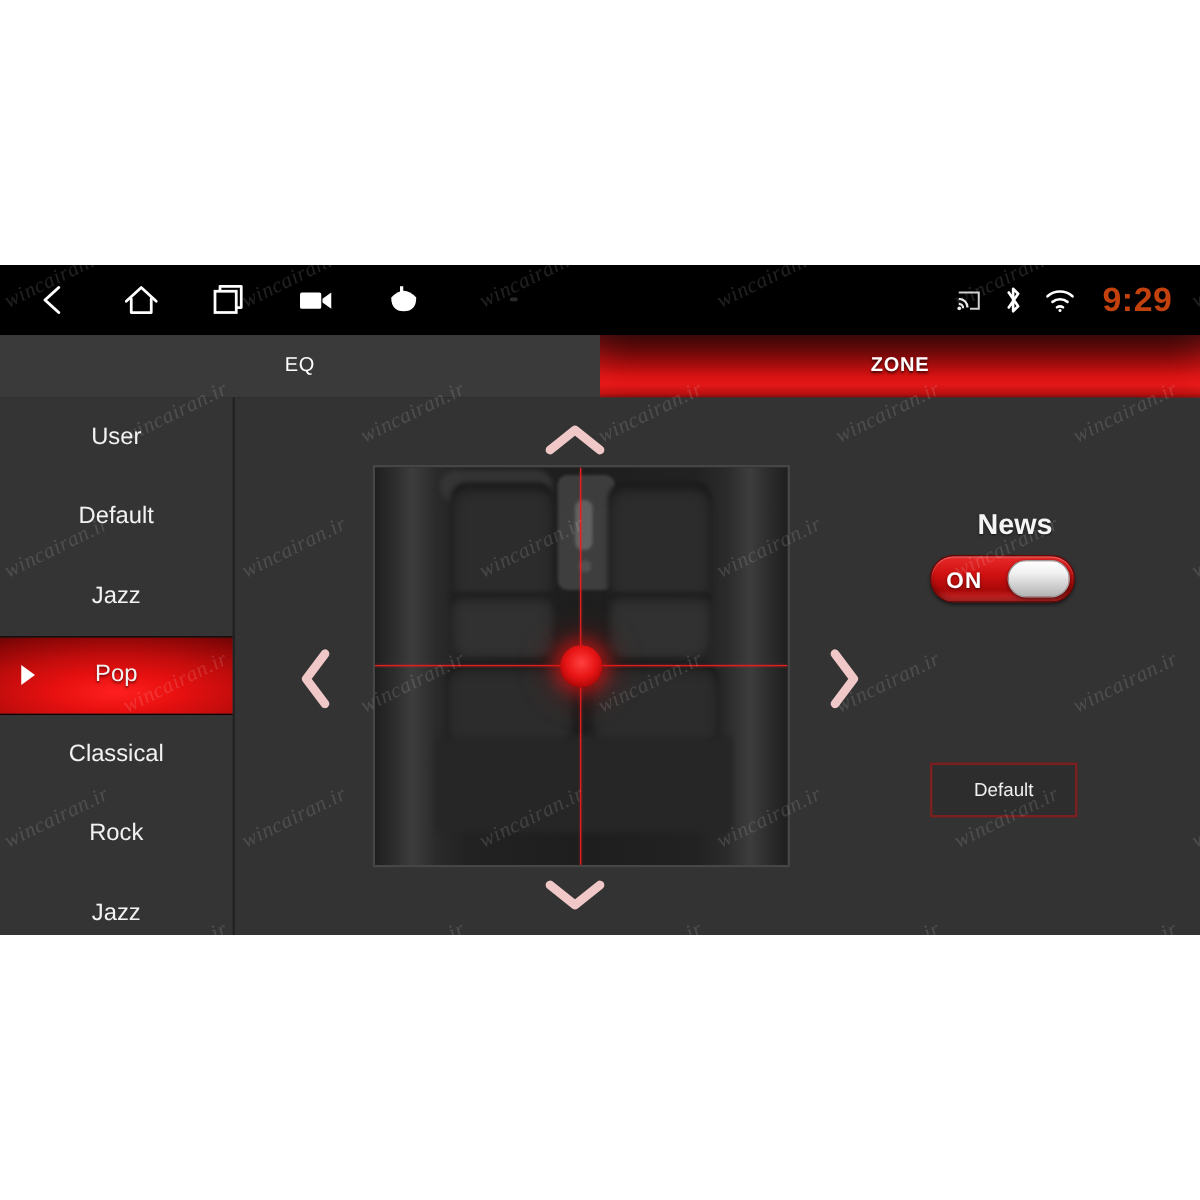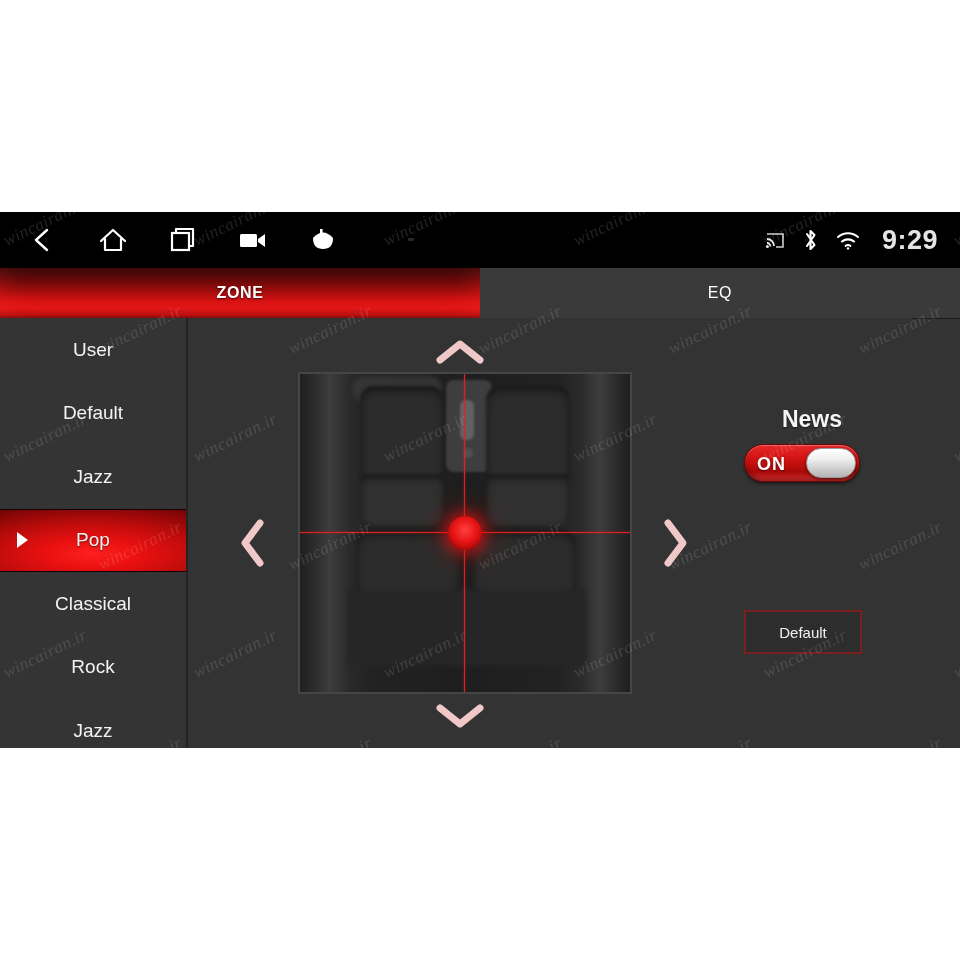--- a/index.html
+++ b/index.html
@@ -56,21 +56,21 @@
   .status-right {
     position: absolute;
     right: 22px; top: 0;
     height: 56px;
     display: flex;
     align-items: center;
     gap: 16px;
   }
   .st-ico { display:flex; align-items:center; justify-content:center; }
   #clock {
-    color: #e5e5e5;
+    color: #c2410c;
     font-size: 27px;
     font-weight: bold;
     letter-spacing: 0.5px;
     margin-left: 6px;
   }
 
   .faint-dot {
     position: absolute;
     left: 408px; top: 26px;
     width: 6px; height: 3px;
@@ -455,22 +455,22 @@
             <path d="M9.6 14.8 A4.5 4.5 0 0 1 14.4 14.8" fill="none" stroke="#ffffff" stroke-width="2.1" stroke-linecap="round"></path>
             <circle cx="12" cy="17.4" r="1.2" fill="#ffffff"></circle>
           </svg>
         </div>
 
         <div id="clock">9:29</div>
       </div>
     </div>
 
     <div id="tabbar">
+      <div class="tab tab-eq">EQ</div>
       <div class="tab tab-zone">ZONE</div>
-      <div class="tab tab-eq">EQ</div>
     </div>
 
     <div id="body">
 
       <div id="sidebar">
         <div class="eq-item">
           <span class="label">User</span>
         </div>
         <div class="eq-item">
           <span class="label">Default</span>

